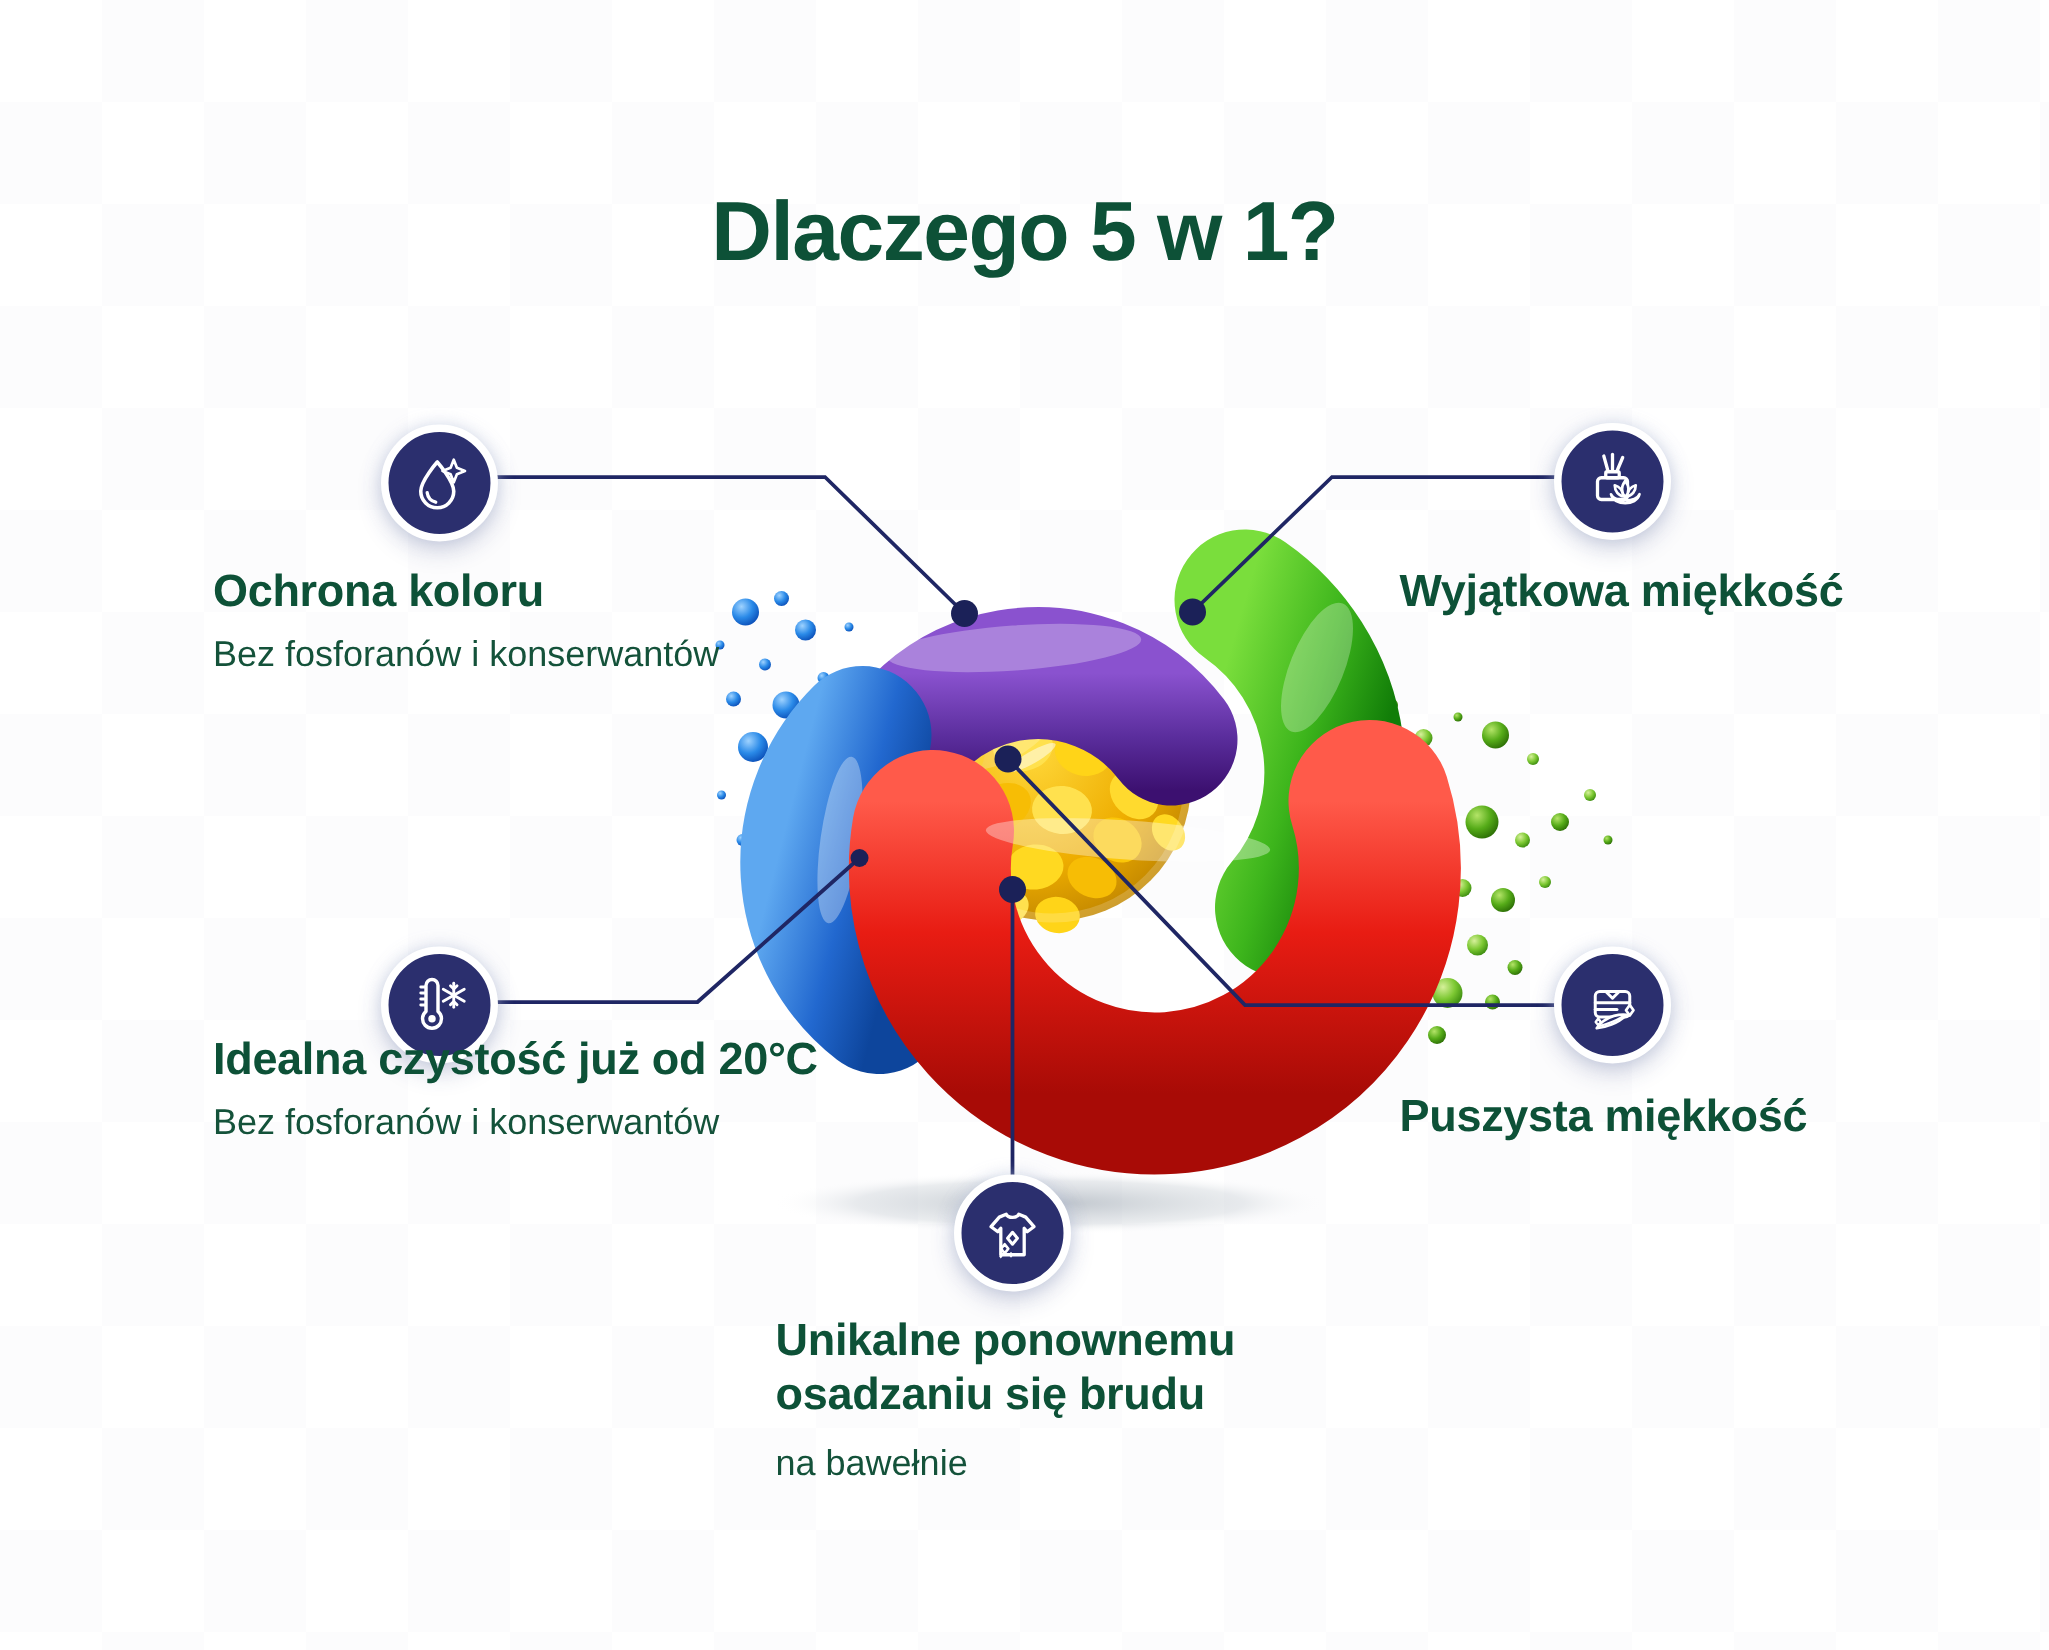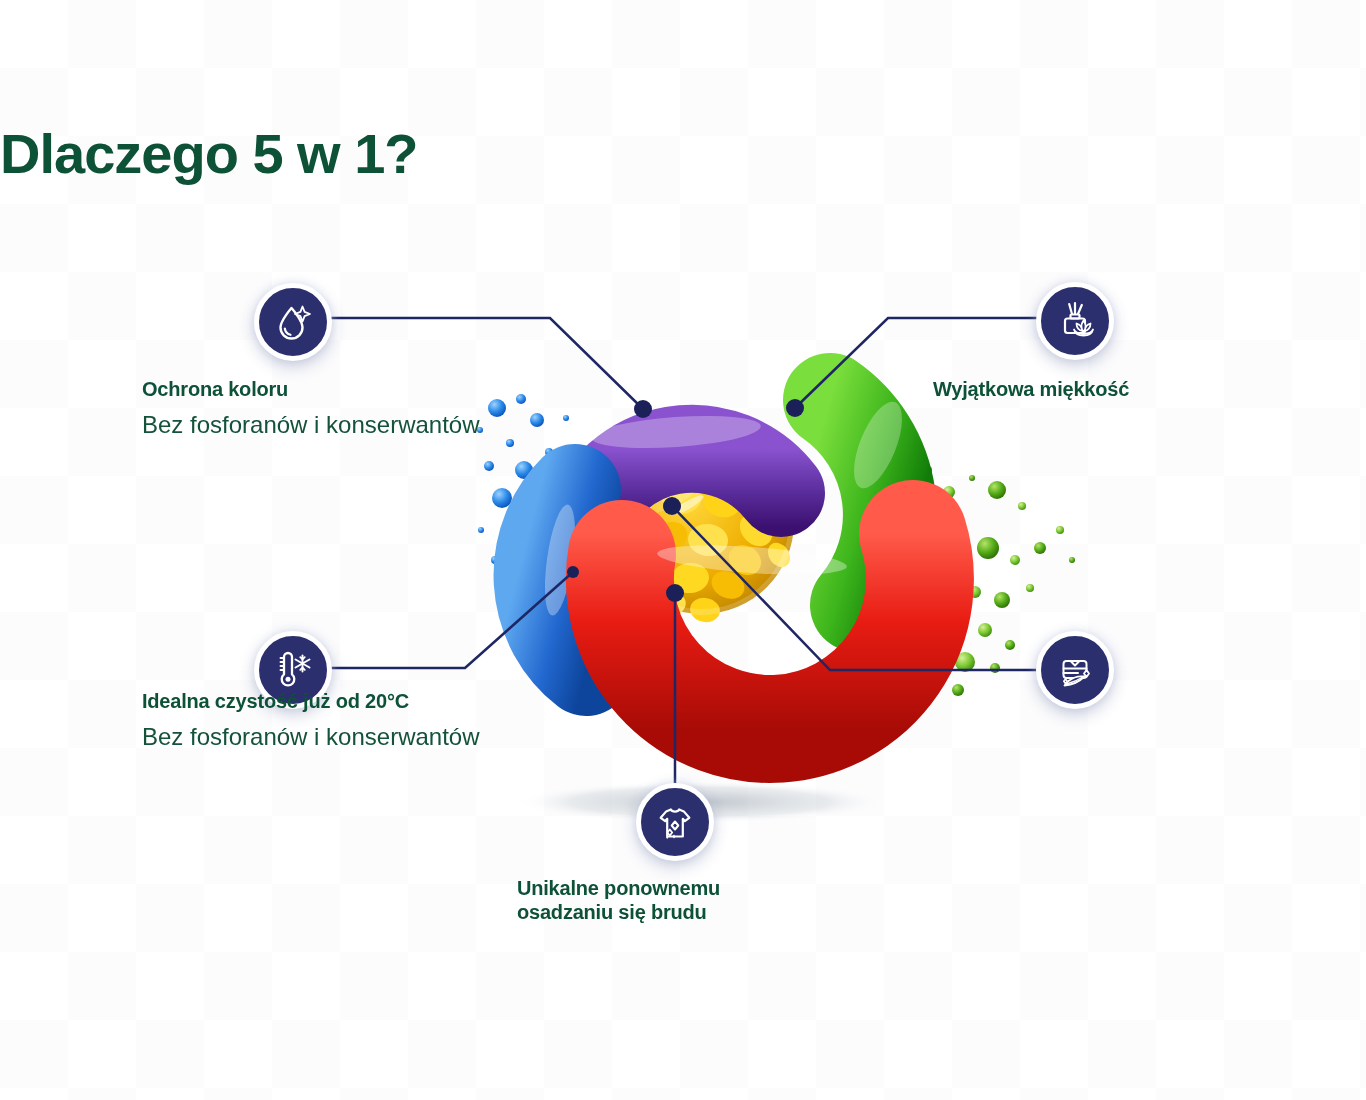--- a/index.html
+++ b/index.html
@@ -4,34 +4,34 @@
 <style>
   html,body{margin:0;padding:0;}
   body{
     width:1366px;height:1100px;position:relative;overflow:hidden;
     font-family:"Liberation Sans","DejaVu Sans",sans-serif;
     background-color:#ffffff;
     background-image:conic-gradient(#fcfcfd 0 25%, #ffffff 0 50%, #fcfcfd 0 75%, #ffffff 0);
     background-size:136px 136px;
   }
   .page-title{
-    position:absolute;top:121px;left:0;width:1366px;text-align:left;
+    position:absolute;top:121px;left:0;width:1366px;text-align:center;
     font-size:56px;font-weight:700;color:#0d5137;letter-spacing:-1px;margin:0;
   }
   .art{position:absolute;top:0;left:0;}
   .icon-badge{
     position:absolute;width:68px;height:68px;border-radius:50%;
     background:#2b2f6e;border:5px solid #ffffff;
     box-shadow:0 6px 16px rgba(45,60,120,.22), 0 0 10px rgba(205,215,235,.55);
     display:flex;align-items:center;justify-content:center;
   }
   .icon-badge svg{display:block;}
   .feature-text{position:absolute;color:#0d5137;}
   .feature-heading{
-    margin:0;font-size:20px;font-weight:700;letter-spacing:-.2px;
+    margin:0;font-size:30px;font-weight:700;letter-spacing:-.2px;
     line-height:1.2;white-space:pre-line;color:#0d5137;
   }
   .feature-subtext{margin:10px 0 0;font-size:24px;font-weight:400;color:#14523a;}
   
   .badge-tl{left:254px;top:283px;}
   .badge-tr{left:1036px;top:282px;}
   .badge-bl{left:254px;top:631px;}
   .badge-br{left:1036px;top:631px;}
   .badge-bc{left:636px;top:783px;}
   .text-tl{left:142px;top:377px;}
@@ -298,18 +298,20 @@
 <div class="feature-text text-tr">
   <h3 class="feature-heading">Wyjątkowa miękkość</h3>
 </div>
 
 <div class="feature-text text-bl">
   <h3 class="feature-heading">Idealna czystość już od 20°C</h3>
   <p class="feature-subtext">Bez fosforanów i konserwantów</p>
 </div>
 
 <div class="feature-text text-br">
+  <h3 class="feature-heading">Puszysta miękkość</h3>
 </div>
 
 <div class="feature-text text-bc">
   <h3 class="feature-heading">Unikalne ponownemu
 osadzaniu się brudu</h3>
+  <p class="feature-subtext">na bawełnie</p>
 </div>
 
 </body></html>

